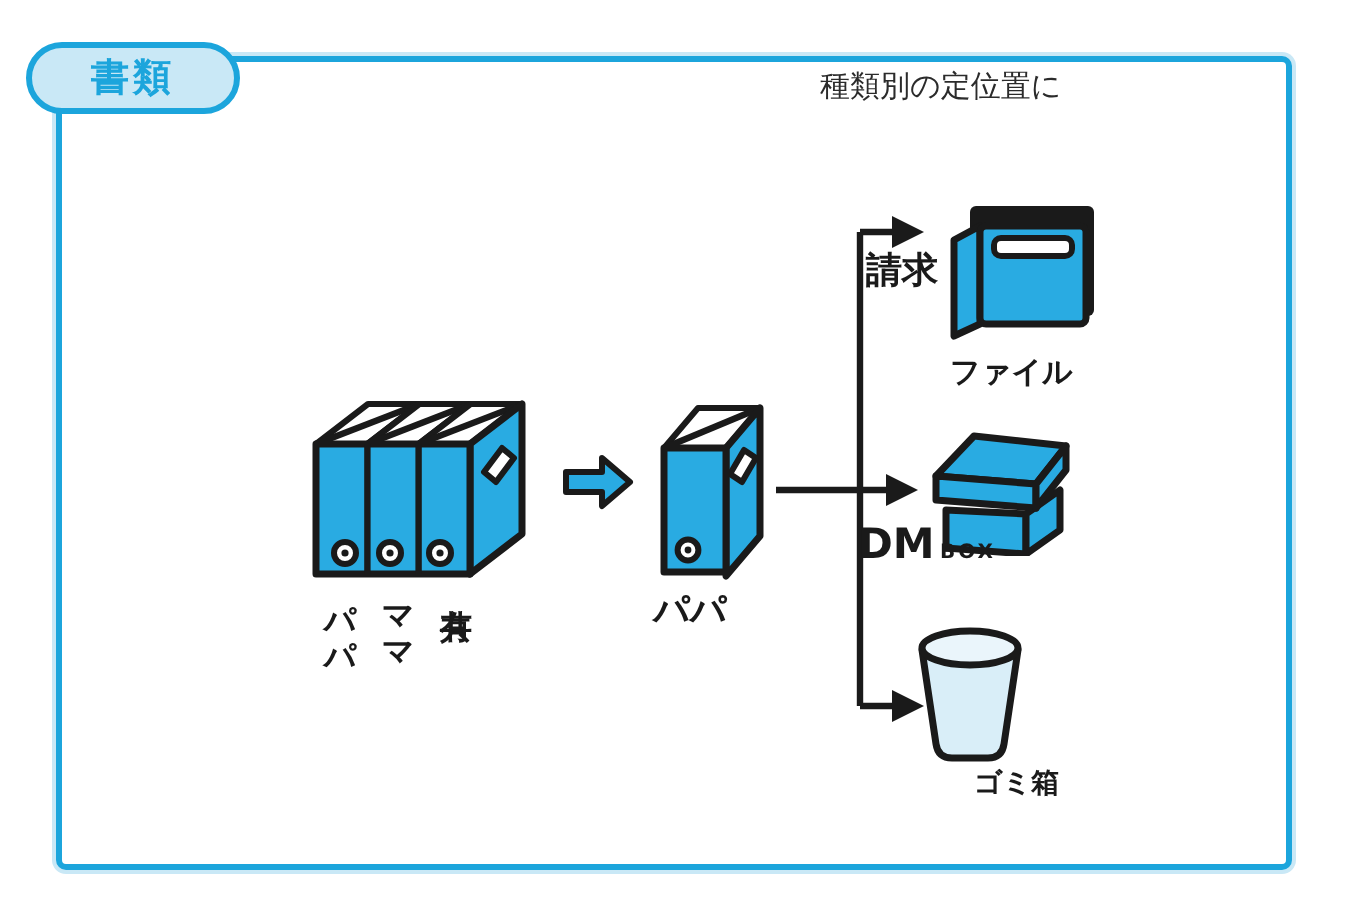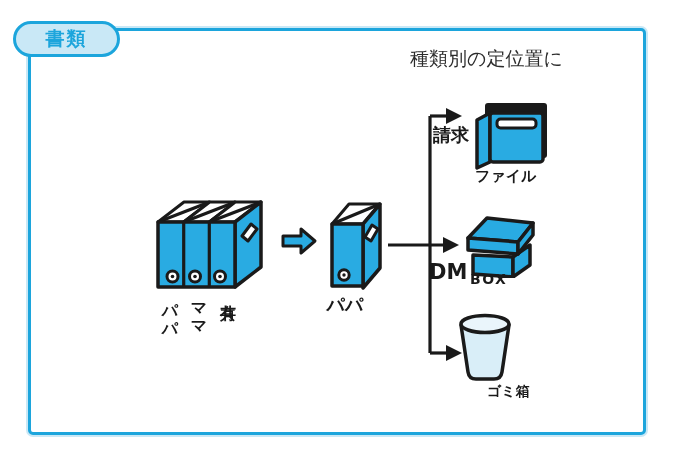--- a/index.html
+++ b/index.html
@@ -52,21 +52,21 @@
 
 <div id="stage">
 
   <div class="frame"></div>
 
   <div class="badge">
     <span>書類</span>
   </div>
 
 
-  <div class="abs caption" style="left:410px; top:46px; font-size:19px;">種類別の定位置に</div>
+  <div class="abs caption" style="left:410px; top:34px; font-size:15px;">種類別の定位置に</div>
 
   <svg class="abs" style="left:155px; top:198px;" width="112" height="92" viewBox="0 0 112 92">
     <polygon class="w" points="3,24 29,4 54.7,4 28.7,24"></polygon>
     <line class="ln" x1="3" y1="24" x2="54.7" y2="4"></line>
     <polygon class="w" points="28.7,24 54.7,4 80.3,4 54.3,24"></polygon>
     <line class="ln" x1="28.7" y1="24" x2="80.3" y2="4"></line>
     <polygon class="w" points="54.3,24 80.3,4 106,4 80,24"></polygon>
     <line class="ln" x1="54.3" y1="24" x2="106" y2="4"></line>
     <polygon class="b" points="80,24 106,4 106,69 80,89"></polygon>
     <polygon class="w" points="87,38 96,26 102,31 93,43"></polygon>
@@ -115,33 +115,33 @@
 
   <div class="abs hand" style="left:433px; top:123px; font-size:18px;">請求</div>
 
   <svg class="abs" style="left:473px; top:100px;" width="76" height="70" viewBox="0 0 76 70">
     <rect class="k" x="12" y="3" width="62" height="55" rx="3"></rect>
     <polygon class="b" points="4,20 17,13 17,62 4,68"></polygon>
     <rect class="b" x="17" y="13" width="53" height="49" rx="3"></rect>
     <rect class="w" x="24" y="19" width="39" height="9" rx="3.5"></rect>
   </svg>
 
-  <div class="abs hand" style="left:475px; top:167px; font-size:15px;">ファイル</div>
+  <div class="abs hand" style="left:475px; top:177px; font-size:15px;">ファイル</div>
 
   <div class="abs hand" style="left:429px; top:260px; font-size:21px;">DM</div>
 
   <svg class="abs" style="left:461px; top:208px;" width="74" height="70" viewBox="0 0 74 70">
     <polygon class="b" points="12,47 52,49 52,69 12,66"></polygon>
     <polygon class="b" points="52,49 69,37 69,57 52,69"></polygon>
     <polygon class="b" points="7,30 26,10 72,15 57,34"></polygon>
     <polygon class="b" points="7,30 57,34 57,46 7,42"></polygon>
     <polygon class="b" points="57,34 72,15 72,27 57,46"></polygon>
   </svg>
 
-  <div class="abs hand" style="left:470px; top:271px; font-size:14px; letter-spacing:1.5px;">BOX</div>
+  <div class="abs hand" style="left:470px; top:271px; font-size:10px; letter-spacing:1.5px;">BOX</div>
 
   <svg class="abs" style="left:455px; top:313px;" width="60" height="70" viewBox="0 0 60 70">
     <path class="tr" d="M6,12 L13,59 Q14,66 21,66 L39,66 Q46,66 47,59 L54,12 Z"></path>
     <ellipse class="trl" cx="30" cy="11" rx="24" ry="8.5"></ellipse>
   </svg>
 
   <div class="abs hand" style="left:475px; top:383px; font-size:14px;margin-left:12px;">ゴミ箱</div>
 
 </div>
 

